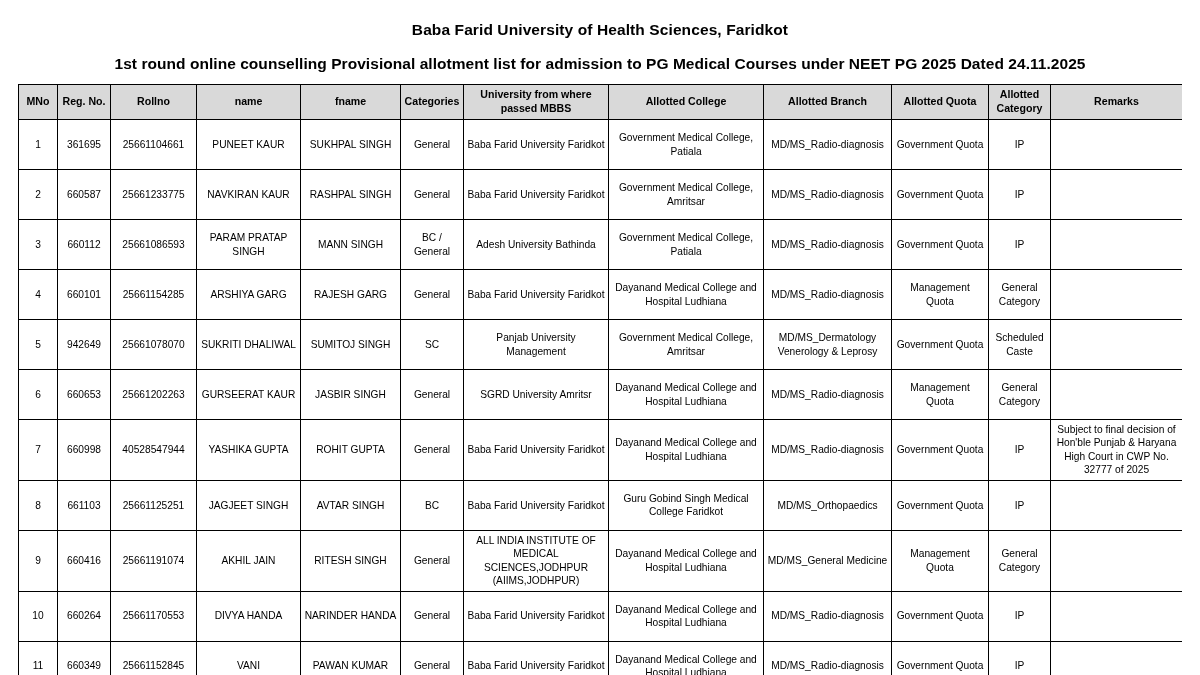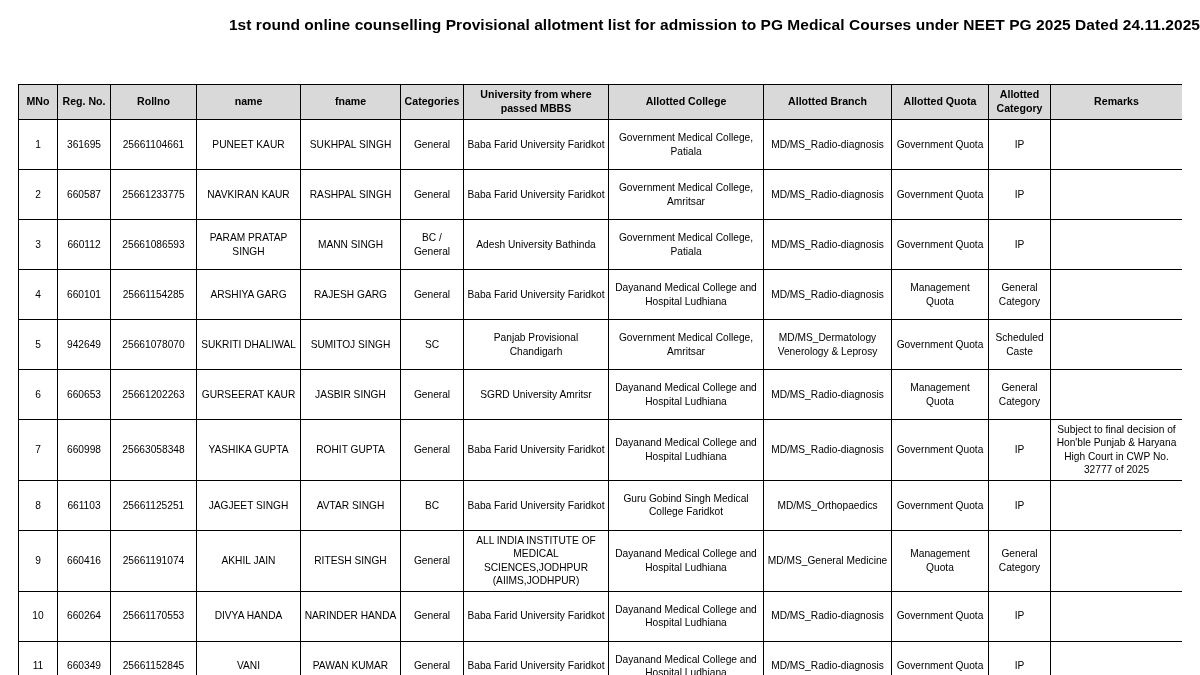--- a/index.html
+++ b/index.html
@@ -24,21 +24,21 @@
   }
   .doc-title {
     text-align: center;
     font-size: 15.5px;
     font-weight: bold;
     margin: 0;
     padding-top: 21px;
     letter-spacing: 0.1px;
   }
   .doc-subtitle {
-    text-align: right;
+    text-align: center;
     font-size: 15.5px;
     font-weight: bold;
     margin: 0;
     padding-top: 16px;
     letter-spacing: 0.05px;
   }
   .table-wrap {
     position: absolute;
     left: 18px;
     top: 84px;
@@ -95,20 +95,21 @@
     padding-left: 4px;
     padding-right: 3px;
   }
   td.tall-row { height: 70px; }
 </style>
 </head>
 <body>
 
 <div class="page">
 
+  <div class="doc-title">Baba Farid University of Health Sciences, Faridkot</div>
   <div class="doc-subtitle">1st round online counselling Provisional allotment list for admission to PG Medical Courses under NEET PG 2025 Dated 24.11.2025</div>
 
   <div class="table-wrap">
     <table class="allotment">
       <colgroup>
         <col class="c-mno">
           <col class="c-regno">
           <col class="c-rollno">
           <col class="c-name">
         <col class="c-fname">
@@ -193,21 +194,21 @@
             <td>General Category</td>
             <td class="remarks-cell"></td>
           </tr>
           <tr>
             <td>5</td>
             <td>942649</td>
             <td>25661078070</td>
             <td>SUKRITI DHALIWAL</td>
             <td>SUMITOJ SINGH</td>
             <td>SC</td>
-            <td>Panjab Provisional Chandigarh</td>
+            <td>Panjab University Management</td>
             <td>Government Medical College, Amritsar</td>
             <td>MD/MS_Dermatology Venerology &amp; Leprosy</td>
             <td>Government Quota</td>
             <td>Scheduled Caste</td>
             <td class="remarks-cell"></td>
           </tr>
           <tr>
             <td>6</td>
             <td>660653</td>
             <td>25661202263</td>
@@ -217,21 +218,21 @@
             <td>SGRD University Amritsr</td>
             <td>Dayanand Medical College and Hospital Ludhiana</td>
             <td>MD/MS_Radio-diagnosis</td>
             <td>Management Quota</td>
             <td>General Category</td>
             <td class="remarks-cell"></td>
           </tr>
           <tr>
             <td class="tall-row">7</td>
             <td class="tall-row">660998</td>
-            <td class="tall-row">25663058348</td>
+            <td class="tall-row">40528547944</td>
             <td class="tall-row">YASHIKA GUPTA</td>
             <td class="tall-row">ROHIT GUPTA</td>
             <td class="tall-row">General</td>
             <td class="tall-row">Baba Farid University Faridkot</td>
             <td class="tall-row">Dayanand Medical College and Hospital Ludhiana</td>
             <td class="tall-row">MD/MS_Radio-diagnosis</td>
             <td class="tall-row">Government Quota</td>
             <td class="tall-row">IP</td>
             <td class="remarks-cell tall-row">Subject to final decision of Hon'ble Punjab &amp; Haryana High Court in CWP No. 32777 of 2025</td>
           </tr>

